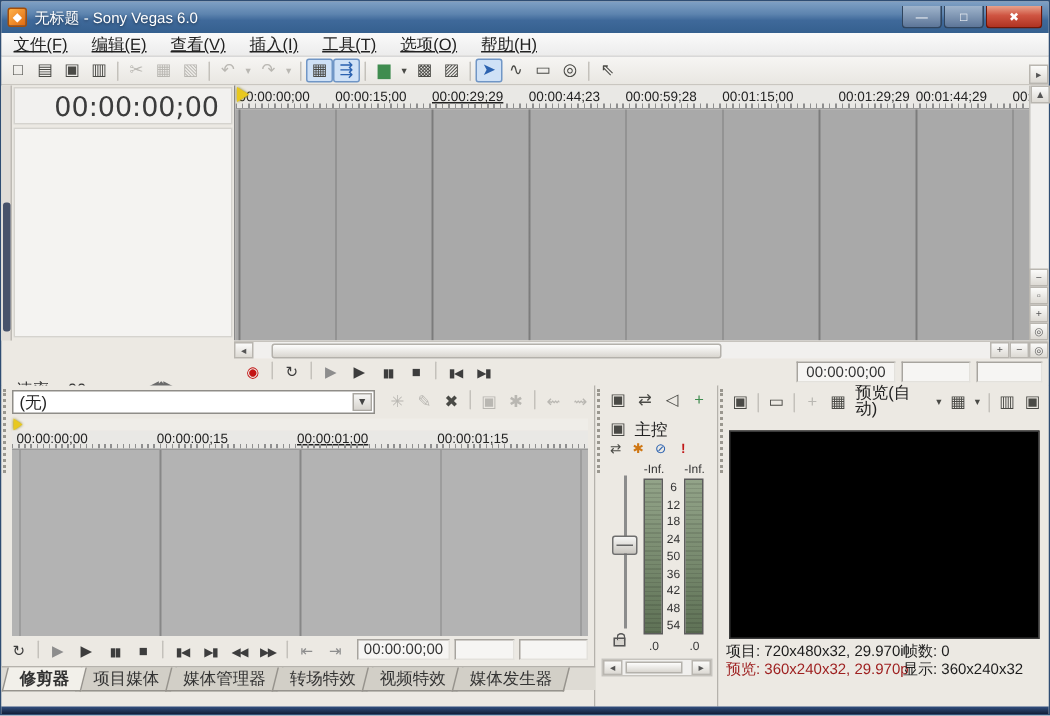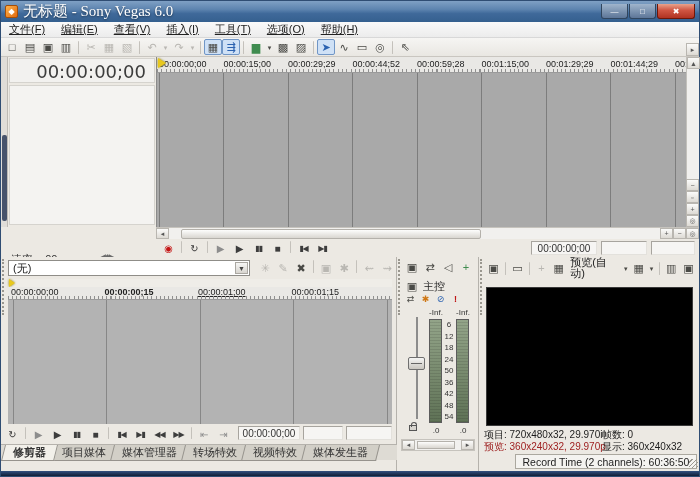--- a/index.html
+++ b/index.html
@@ -6,21 +6,21 @@
   html,body { width:700px; height:477px; overflow:hidden; background:#c8d4e4; }
   #win { position:relative; width:700px; height:477px; border:1px solid #2f4d73; background:#ece9e3; }
 
   
   #titlebar { position:absolute; left:0; top:0; width:698px; height:21px;
     background:linear-gradient(180deg,#7fa0c4 0%,#5d84af 40%,#3f699a 60%,#35608f 100%);
     display:flex; align-items:center; padding:0 4px; color:#fff; }
   #appicon { width:13px; height:13px; margin-right:5px; border-radius:2px;
     background:linear-gradient(135deg,#ffb24a,#e06a10); border:1px solid #a34d08;
     display:flex; align-items:center; justify-content:center; color:#fff; font-size:8px; }
-  #title { font-size:15px; text-shadow:0 1px 2px rgba(0,0,0,.5); flex:1;font-family:Liberation Serif, serif; }
+  #title { font-size:10px; text-shadow:0 1px 2px rgba(0,0,0,.5); flex:1; }
   .winbtn { width:27px; height:15px; margin-left:1px; font-size:8px; color:#fff;
     display:flex; align-items:center; justify-content:center;
     background:linear-gradient(180deg,#9fb4cc,#5d7698); border:1px solid #30455e; border-radius:0 0 3px 3px; border-top:none;}
   .winbtn.close { width:38px; background:linear-gradient(180deg,#e9a28b,#cf5542 45%,#b03322); border-color:#6e1708; }
 
   
   #menubar { position:absolute; left:0; top:21px; width:698px; height:16px; background:linear-gradient(180deg,#fafafa,#ececec);
     border-bottom:1px solid #d8d8d8; display:flex; align-items:center; font-size:11px; color:#222; }
   .menu-item { padding:0 8px; height:100%; display:flex; align-items:center;text-decoration:underline; }
   #toolbar { position:absolute; left:0; top:37px; width:698px; height:19px; background:linear-gradient(180deg,#f6f5f3,#e9e7e2);
@@ -223,25 +223,25 @@
       <div id="rateline"></div>
       <div id="ratehandle">◀◆▶</div>
       <div id="ratetri"></div>
     </div>
 
     <div id="timeline">
       <div id="ruler">
 
       <span class="tick" style="left: 2px;">00:00:00;00</span>
           <span class="tick" style="left: 66.5px;">00:00:15;00</span>
-          <span class="tick" style="left: 131px;">00:00:29;29</span>
-          <span class="tick" style="left: 195.5px;">00:00:44;52</span>
+          <span class="tick" style="left: 131px; text-decoration: underline;">00:00:29;29</span>
+          <span class="tick" style="left: 195.5px;">00:00:44;23</span>
           <span class="tick" style="left: 260px;">00:00:59;28</span>
           <span class="tick" style="left: 324.5px;">00:01:15;00</span>
-          <span class="tick" style="left: 389px; text-align: right;">00:01:29;29</span>
+          <span class="tick" style="left: 402px; text-align: right;">00:01:29;29</span>
           <span class="tick" style="left: 453.5px;">00:01:44;29</span>
           <span class="tick" style="left: 518px;">00:01:59;28</span>
         </div>
       <div class="ymark" style="top:1px;"></div>
       <div id="tracks"></div>
       <div id="vscroll">
         <div id="flagbtn">▸</div>
         <div class="vsbtn">▲</div>
         <div id="vzoom">
 
@@ -307,21 +307,21 @@
             <span class="tbtn d">⇜</span>
             <span class="tbtn d">⇝</span>
           </div>
       </div>
       <div id="trimmark">
         <div class="ymark" style="left:1px;top:0;border-left-width:6px;border-top-width:4px;border-bottom-width:4px;"></div>
       </div>
       <div id="trimruler">
 
       <span class="tick" style="left: 3px;">00:00:00;00</span>
-          <span class="tick" style="left: 96.5px; font-weight: bold;">00:00:00;15</span>
+          <span class="tick" style="left: 96.5px;">00:00:00;15</span>
           <span class="tick" style="left: 190px; text-decoration: underline;">00:00:01;00</span>
           <span class="tick" style="left: 283.5px;">00:00:01;15</span>
         </div>
       <div id="trimcontent"></div>
       <div id="trimtrans">
         <span style="display:flex;">
             <span class="trbtn">↻</span>
             <span class="trbtn sep"></span>
             <span class="trbtn ghost">▶</span>
             <span class="trbtn">▶</span>
@@ -434,21 +434,17 @@
       <div id="statlines">
         <div class="statline">
           <span class="lft"><span>项目:</span> <span>720x480x32, 29.970i</span></span>
           <span class="rgt"><span>帧数:</span> <span>0</span></span>
         </div>
         <div class="statline">
           <span class="lft warn"><span>预览:</span> <span>360x240x32, 29.970p</span></span>
           <span class="rgt"><span>显示:</span> <span>360x240x32</span></span>
         </div>
       </div>
-      <div id="recordbar">
-        <div id="recordbox">Record Time (2 channels): 60:36:50</div>
-        <div id="grip"></div>
-      </div>
     </div>
   </div>
 
   <div id="botborder"></div>
 </div>
 
 </body></html>

